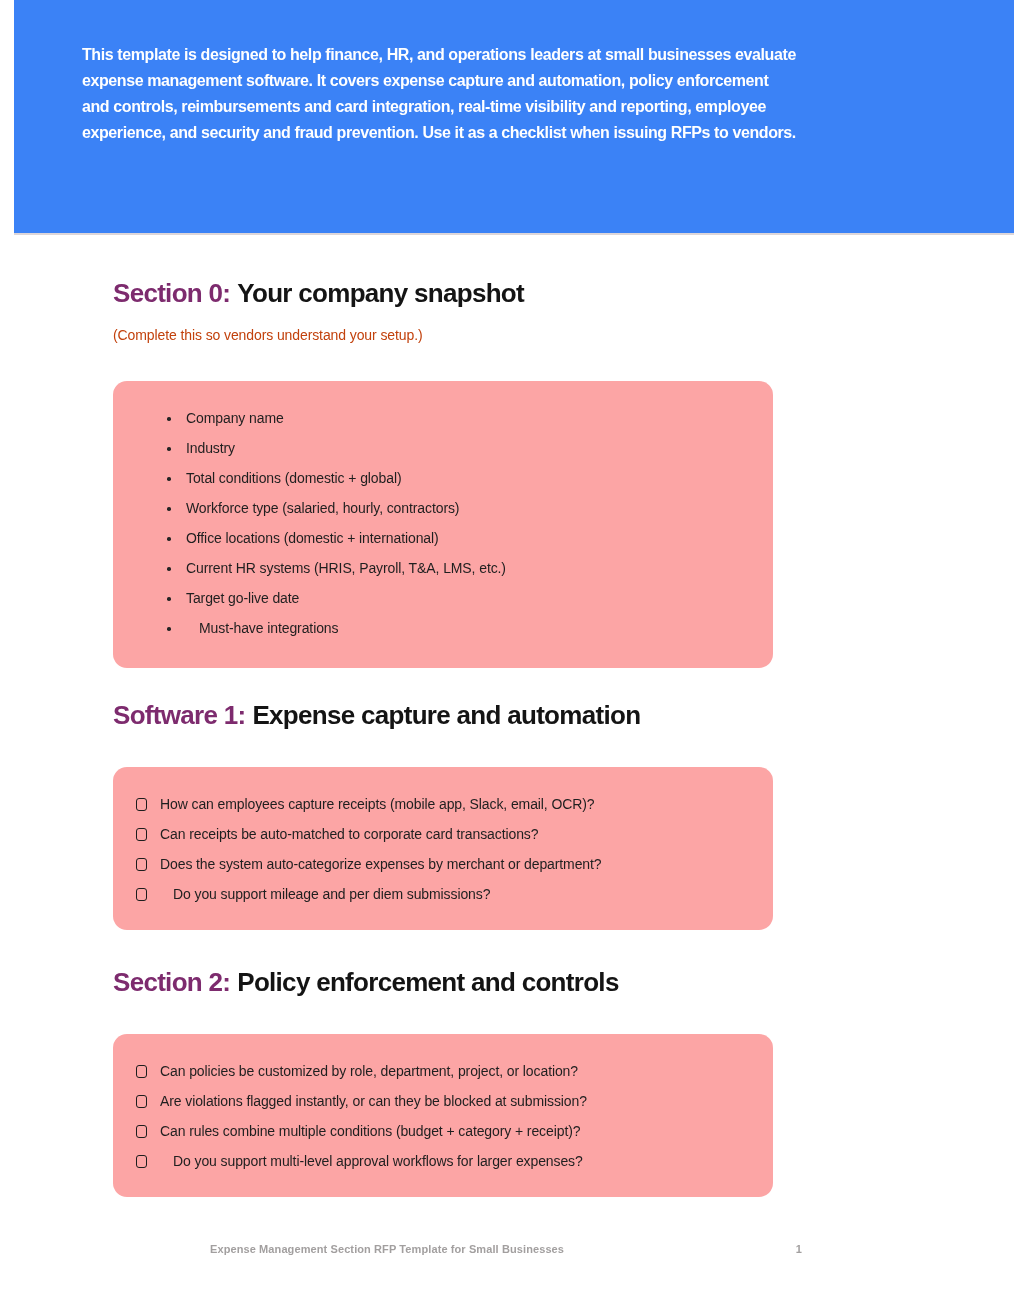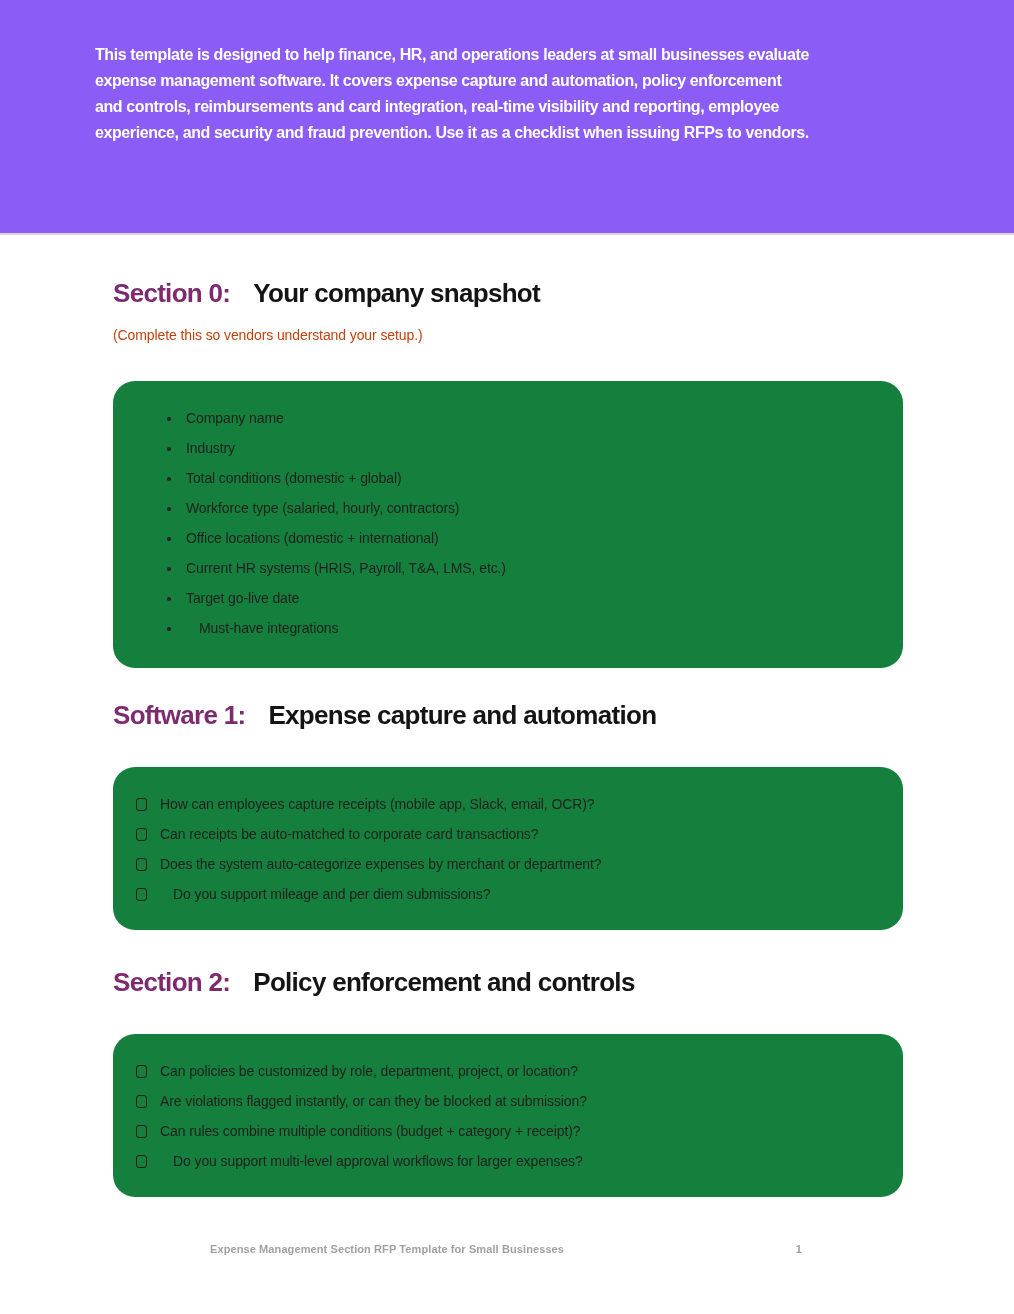--- a/index.html
+++ b/index.html
@@ -7,25 +7,26 @@
     position: relative;
     width: 1014px;
     height: 1314px;
     background: #ffffff;
     font-family: "Liberation Sans", sans-serif;
     overflow: hidden;
   }
 
   
   .band {
-    background: #8b5cf6;
+    background: #3b82f6;
     height: 191px;
     box-sizing: content-box;
-    padding: 42px 90px 0 95px;
+    padding: 42px 90px 0 68px;
     border-bottom: 2px solid #ddd6d9;
+    margin-left: 14px;
   }
   .band-line {
     margin: 0;
     color: #ffffff;
     font-weight: 700;
     font-size: 16px;
     line-height: 26px;
     letter-spacing: -0.4px;
     white-space: nowrap;
   }
@@ -35,38 +36,38 @@
   .section-heading {
     margin: 0;
     font-size: 26px;
     font-weight: 700;
     letter-spacing: -0.7px;
     color: #141414;
     line-height: 32px;
     white-space: nowrap;
   }
   .section-heading .accent { color: #7d2b6e; }
-  .section-heading .rest { margin-left: 23px; }
+  .section-heading .rest { margin-left: 7px; }
 
   .heading-0 { margin-top: 42px; }
   .heading-1 { margin-top: 31px; }
   .heading-2 { margin-top: 36px; }
 
   .note {
     margin: 17px 0 0 0;
     font-size: 14px;
     line-height: 18px;
     color: #c2410c;
     letter-spacing: -0.1px;
   }
 
   .card {
-    background: #15803d;
-    border-radius: 22px;
-    width: 790px;
+    background: #fca5a5;
+    border-radius: 14px;
+    width: 660px;
     box-sizing: border-box;
   }
   .card-bullets { margin-top: 37px; padding: 29px 30px 31px 0; }
   .card-checks  { margin-top: 36px; padding: 29px 30px 27px 0; }
 
   .card ul { margin: 0; padding: 0; list-style: none; }
   .card-bullets ul { padding-left: 54px; }
   .card-checks  ul { padding-left: 23px; }
 
   .card li {

